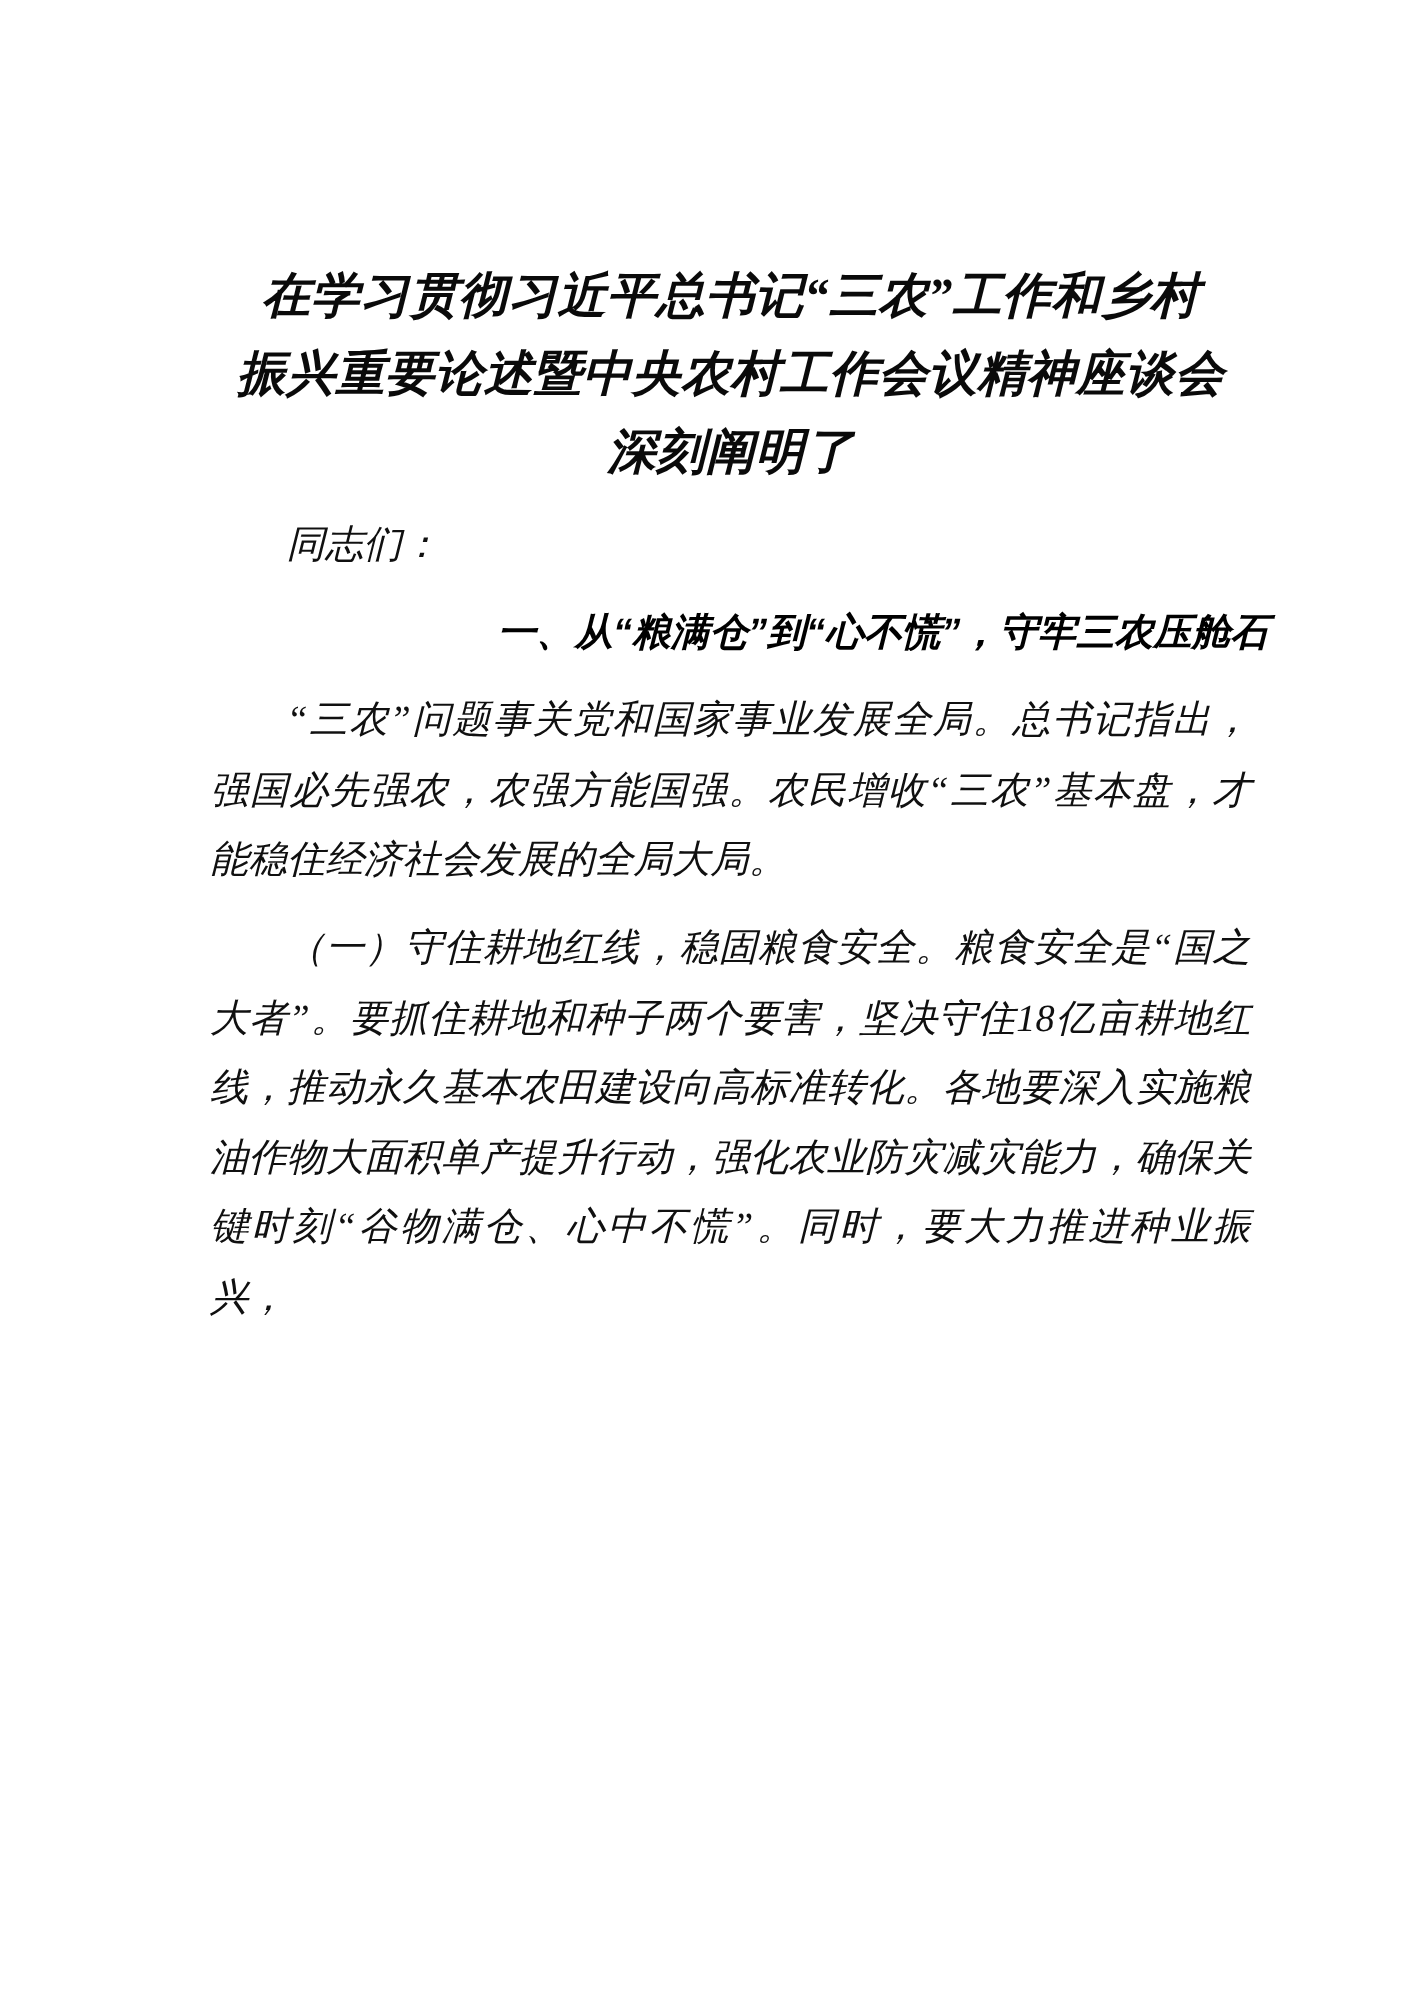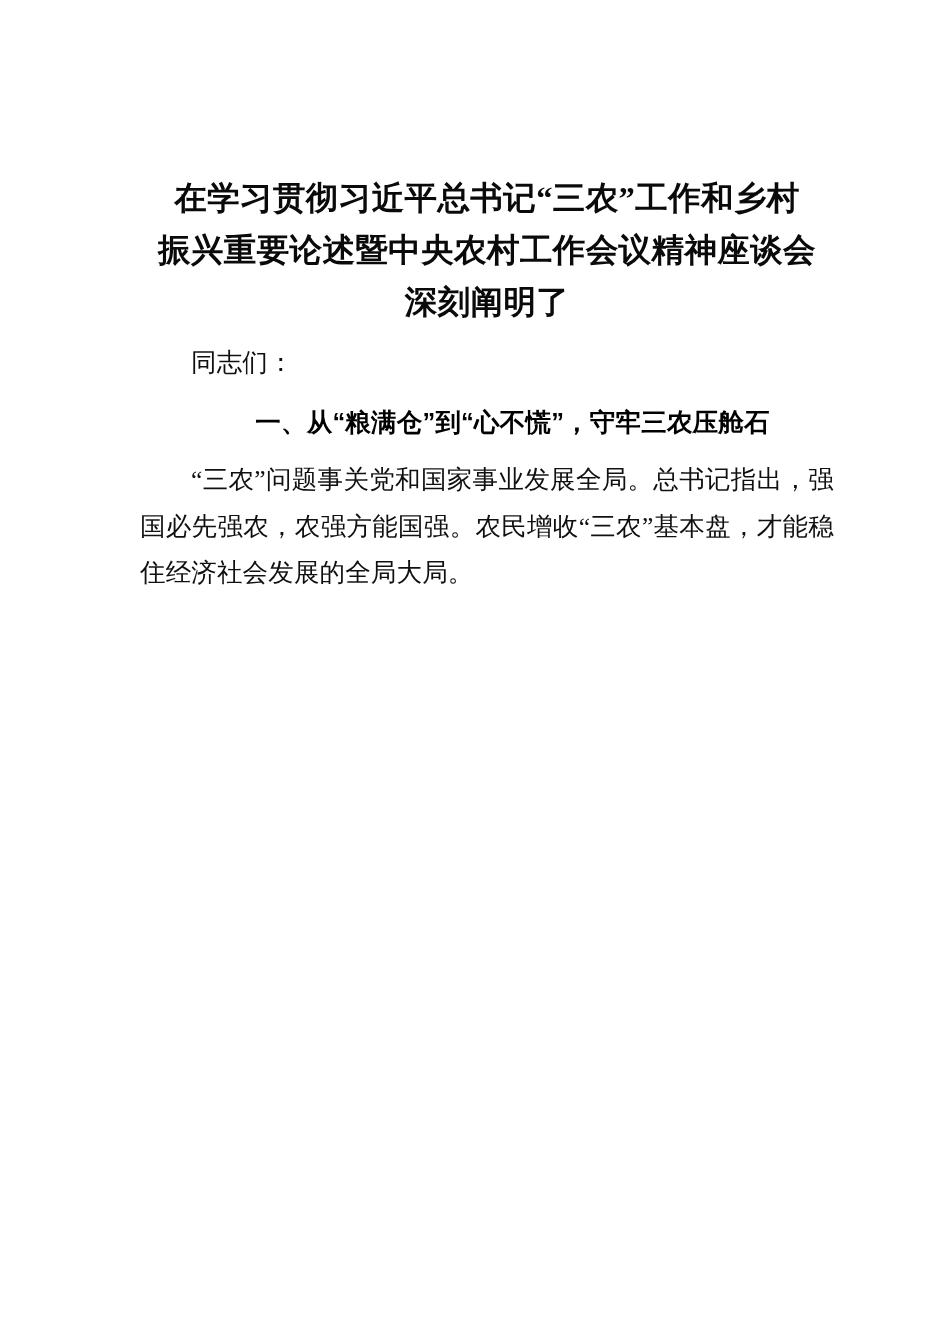--- a/index.html
+++ b/index.html
@@ -19,20 +19,21 @@
 
   .page {
     position: absolute;
     left: 0;
     top: 0;
     width: 950px;
     height: 1178px;
     background: #ffffff;
     box-sizing: border-box;
     padding: 0;
+    font-style: italic;
   }
 
   .content {
     position: absolute;
     left: 128px;
     top: 172px;
     width: 718px;
   }
 
   
@@ -69,21 +70,21 @@
   
   .section-head {
     font-family: "Liberation Sans", "DejaVu Sans", sans-serif;
     font-weight: 700;
     font-size: 25.5px;
     line-height: 46.6px;
     margin: 0;
     text-indent: 51px;
     letter-spacing: 0.2px;
     color: #000000;
-    text-align: center;
+    text-align: right;
   }
 </style>
 </head>
 <body>
 
 <div class="page">
   <div class="content">
 
     <h1 class="doc-title">
       <div>在学习贯彻习近平总书记“三农”工作和乡村</div>
@@ -91,15 +92,16 @@
       <div>深刻阐明了</div>
     </h1>
 
     <p class="para salutation">同志们：</p>
 
 
     <p class="section-head">一、从“粮满仓”到“心不慌”，守牢三农压舱石</p>
 
     <p class="para indent">“三农”问题事关党和国家事业发展全局。总书记指出，强国必先强农，农强方能国强。农民增收“三农”基本盘，才能稳住经济社会发展的全局大局。</p>
 
+    <p class="para indent">（一）守住耕地红线，稳固粮食安全。粮食安全是“国之大者”。要抓住耕地和种子两个要害，坚决守住18亿亩耕地红线，推动永久基本农田建设向高标准转化。各地要深入实施粮油作物大面积单产提升行动，强化农业防灾减灾能力，确保关键时刻“谷物满仓、心中不慌”。同时，要大力推进种业振兴，</p>
 
   </div>
 </div>
 
 </body></html>

